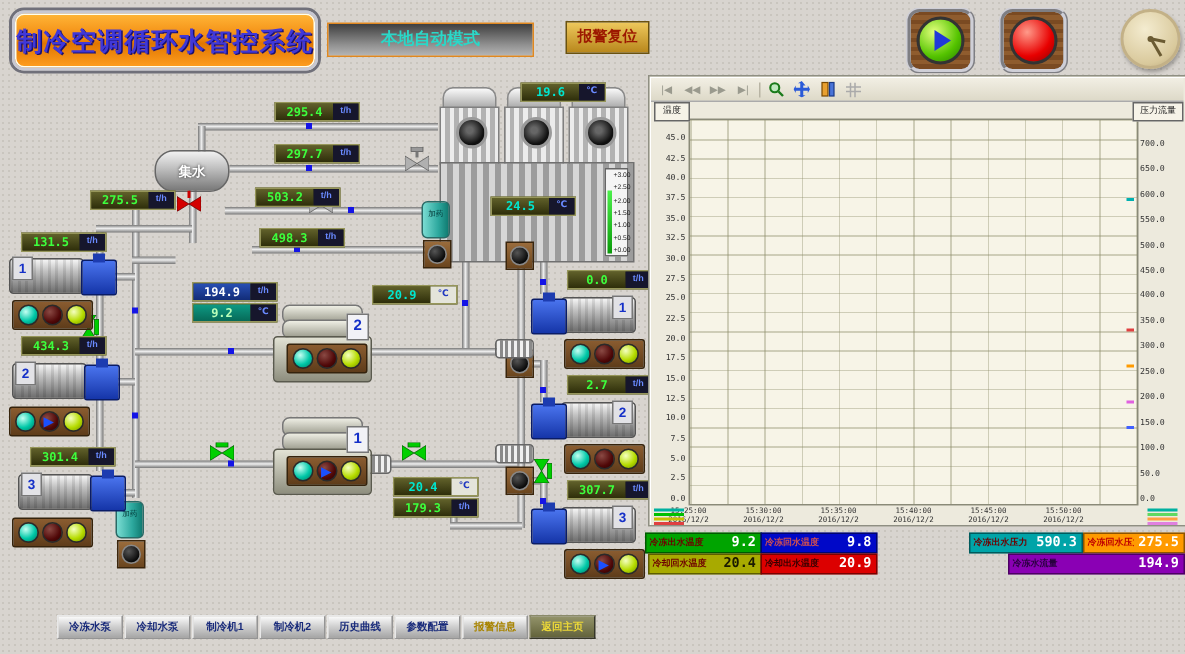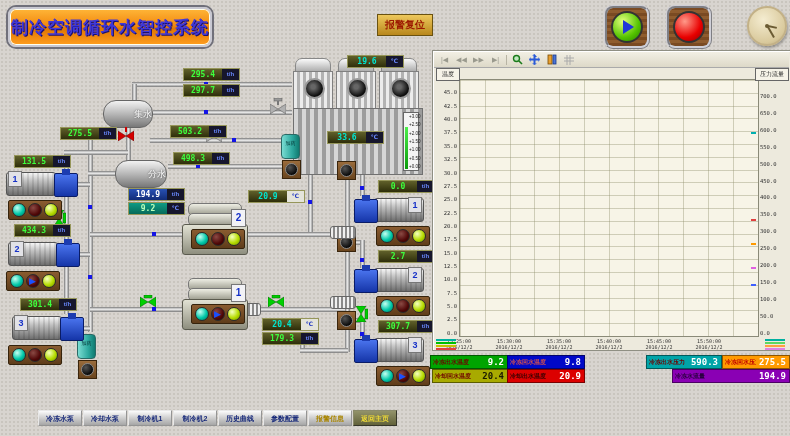--- a/index.html
+++ b/index.html
@@ -68,21 +68,21 @@
   .tl{position:absolute;display:flex;gap:2px;padding:2px 3px;z-index:6;
     background:linear-gradient(180deg,#8a5c30,#5e3c1a);border:1px solid #35230c;border-radius:2px}
   .lamp{width:12px;height:12px;border-radius:50%;border:1px solid #2a2a2a;position:relative}
   .lamp.teal{background:radial-gradient(circle at 35% 32%,#c4fff2,#00c8a8 55%,#00745c)}
   .lamp.off{background:radial-gradient(circle at 35% 32%,#8a4a44,#500808 60%,#250000)}
   .lamp.yg{background:radial-gradient(circle at 35% 32%,#f4ffc0,#b6dc00 55%,#6e8c00)}
   .tri{position:absolute;left:2px;top:0;color:#1a50ff;font-size:9px;line-height:12px;font-style:normal}
   
   .htank{position:absolute;height:26px;border-radius:13px;border:1px solid #666;z-index:3;
     background:linear-gradient(180deg,#f2f2f2 0%,#bdbdbd 45%,#787878 100%);
-    color:#fff;font-size:9px;font-weight:normal;display:flex;align-items:center;justify-content:flex-end;text-shadow:0 0 2px #333}
+    color:#fff;font-size:9px;font-weight:bold;display:flex;align-items:center;justify-content:center;text-shadow:0 0 2px #333}
   .vtank{position:absolute;width:19px;height:25px;border-radius:4px;border:1px solid #2a6a66;z-index:3;
     background:linear-gradient(90deg,#7adcd2,#2da89e 60%,#0f7a70);color:#064;
     font-size:5px;line-height:5px;text-align:center;padding-top:6px;box-sizing:border-box;color:#033}
   .strainer{position:absolute;width:17px;height:17px;background:linear-gradient(180deg,#9a6c3c,#6a451e);
     border:1px solid #3a250c;z-index:3;display:flex;align-items:center;justify-content:center}
   .strainer i{width:11px;height:11px;border-radius:50%;background:radial-gradient(circle at 35% 32%,#555,#0a0a0a 70%);border:1px solid #888}
   .valve{position:absolute;z-index:5}
   .valve svg{display:block}
   
   .towers{left:293px;top:58px;width:130px;height:117px;z-index:2}
@@ -149,20 +149,21 @@
   .navbtn.home{background:linear-gradient(180deg,#93936a,#62623a);color:#ecd838;border:1px outset #8a8a6a}
 </style>
 </head>
 <body>
 
 <div id="app">
 
   <div class="abs title-btn">
     <span>制冷空调循环水智控系统</span>
   </div>
+  <div class="abs mode-box">本地自动模式</div>
   <div class="abs alarm-btn">报警复位</div>
   <div class="abs wood-btn" style="left:604px;top:5px">
     <div class="round-lamp green">
         <i class="play-tri"></i>
       </div>
   </div>
   <div class="abs wood-btn" style="left:666px;top:5px">
     <div class="round-lamp red"></div>
   </div>
   <div class="abs clock">
@@ -212,23 +213,20 @@
     <div class="dot" style="left:152px;top:232px"></div>
     <div class="dot" style="left:152px;top:307px"></div>
     <div class="dot" style="left:308px;top:200px"></div>
     <div class="dot" style="left:88px;top:205px"></div>
     <div class="dot" style="left:88px;top:275px"></div>
   </div>
 
   <div class="htank" style="left:103px;top:100px;width:48px">
     <span>集水</span>
   </div>
-  <div class="htank" style="left:115px;top:160px;width:50px">
-    <span>分水</span>
-  </div>
 
   <div class="valve" style="left:118px;top:127px">
     <svg width="16" height="14">
         <rect x="7" y="0" width="2" height="5" fill="#c00"></rect>
         <path d="M0,4 L8,9 L0,14 Z M16,4 L8,9 L16,14 Z" fill="#d40000" stroke="#600" stroke-width="0.5"></path>
       </svg>
   </div>
   <div class="valve" style="left:206px;top:126px">
     <svg width="16" height="16">
         <rect x="4" y="0" width="8" height="3" fill="#999" stroke="#555" stroke-width="0.5"></rect>
@@ -410,42 +408,42 @@
     <span class="lamp off">
         <i class="tri">▶</i>
       </span>
     <span class="lamp yg"></span>
   </div>
 
   <div class="ro" style="left:183px;top:68px">
       <span class="rv">295.4</span>
       <span class="ru">t/h</span>
     </div>
-  <div class="ro" style="left:183px;top:84px">
+  <div class="ro" style="left:183px;top:96px">
       <span class="rv">297.7</span>
       <span class="ru">t/h</span>
     </div>
   <div class="ro" style="left:60px;top:127px">
       <span class="rv">275.5</span>
       <span class="ru">t/h</span>
     </div>
   <div class="ro" style="left:170px;top:125px">
       <span class="rv">503.2</span>
       <span class="ru">t/h</span>
     </div>
   <div class="ro" style="left:173px;top:152px">
       <span class="rv">498.3</span>
       <span class="ru">t/h</span>
     </div>
   <div class="ro" style="left:347px;top:55px">
       <span class="rv t">19.6</span>
       <span class="ru">℃</span>
     </div>
   <div class="ro" style="left:327px;top:131px">
-      <span class="rv t">33.6</span>
+      <span class="rv t">24.5</span>
       <span class="ru">℃</span>
     </div>
   <div class="ro" style="left:14px;top:155px">
       <span class="rv">131.5</span>
       <span class="ru">t/h</span>
     </div>
   <div class="ro" style="left:14px;top:224px">
       <span class="rv">434.3</span>
       <span class="ru">t/h</span>
     </div>

